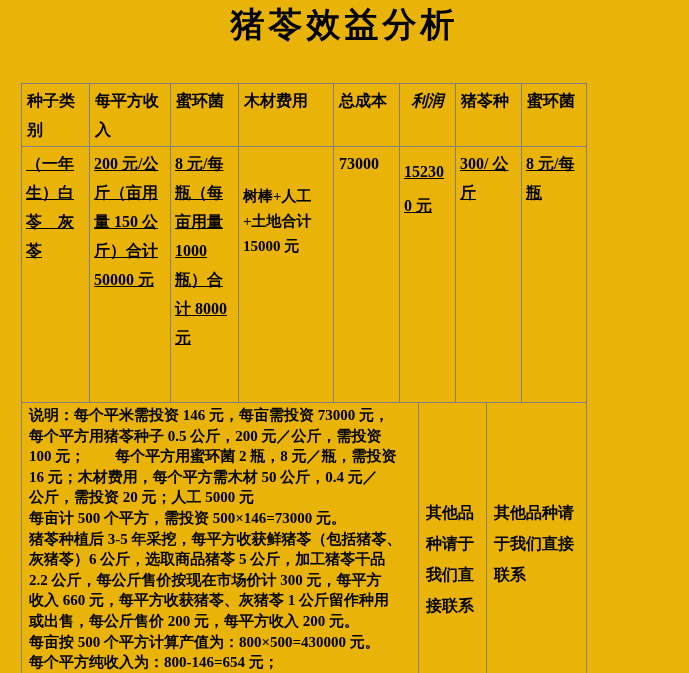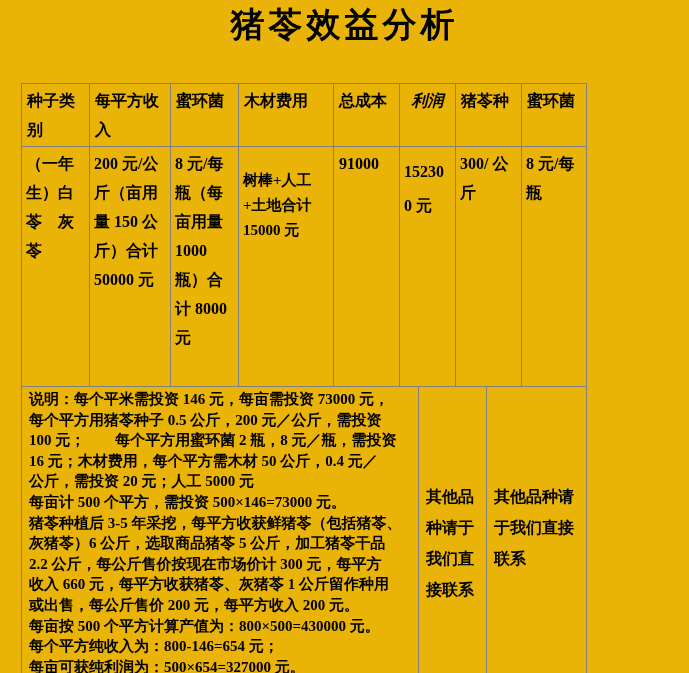--- a/index.html
+++ b/index.html
@@ -51,26 +51,26 @@
     white-space: pre-line;
     overflow: hidden;
     text-align: left;
   }
   .t1 th { height: 56px; }
   .t1 td { height: 216px; }
   .t1 th.hdr-center { text-align: center; padding-left: 2px; padding-right: 2px; font-style: italic; }
   .t1 td.labor {
     font-size: 15px;
     line-height: 25px;
-    padding-top: 21px;
+    padding-top: 37px;
     padding-left: 4px;
     padding-right: 2px;
   }
   .t1 td.profit { padding-top: 8px; line-height: 34px; }
-  .t1 td.tight { padding-left: 4px; padding-right: 10px; }
+  .t1 td.tight { padding-left: 4px; padding-right: 10px; text-decoration: underline; }
   .t2 td { height: 288px; }
   .t2 td.notes {
     font-size: 15px;
     line-height: 20.6px;
     padding: 2px 7px 0 7px;
   }
   .t2 td.contact {
     line-height: 31px;
     padding-top: 94px;
     padding-left: 7px;
@@ -121,21 +121,21 @@
         <td class="tight">8 元/每
 瓶（每
 亩用量
 1000
 瓶）合
 计 8000
 元</td>
         <td class="labor">树棒+人工
 +土地合计
 15000 元</td>
-        <td>91000</td>
+        <td>73000</td>
         <td class="profit tight">15230
 0 元</td>
         <td class="tight">300/ 公
 斤</td>
         <td class="tight">8 元/每
 瓶</td>
       </tr>
     </tbody>
       </table>
 

